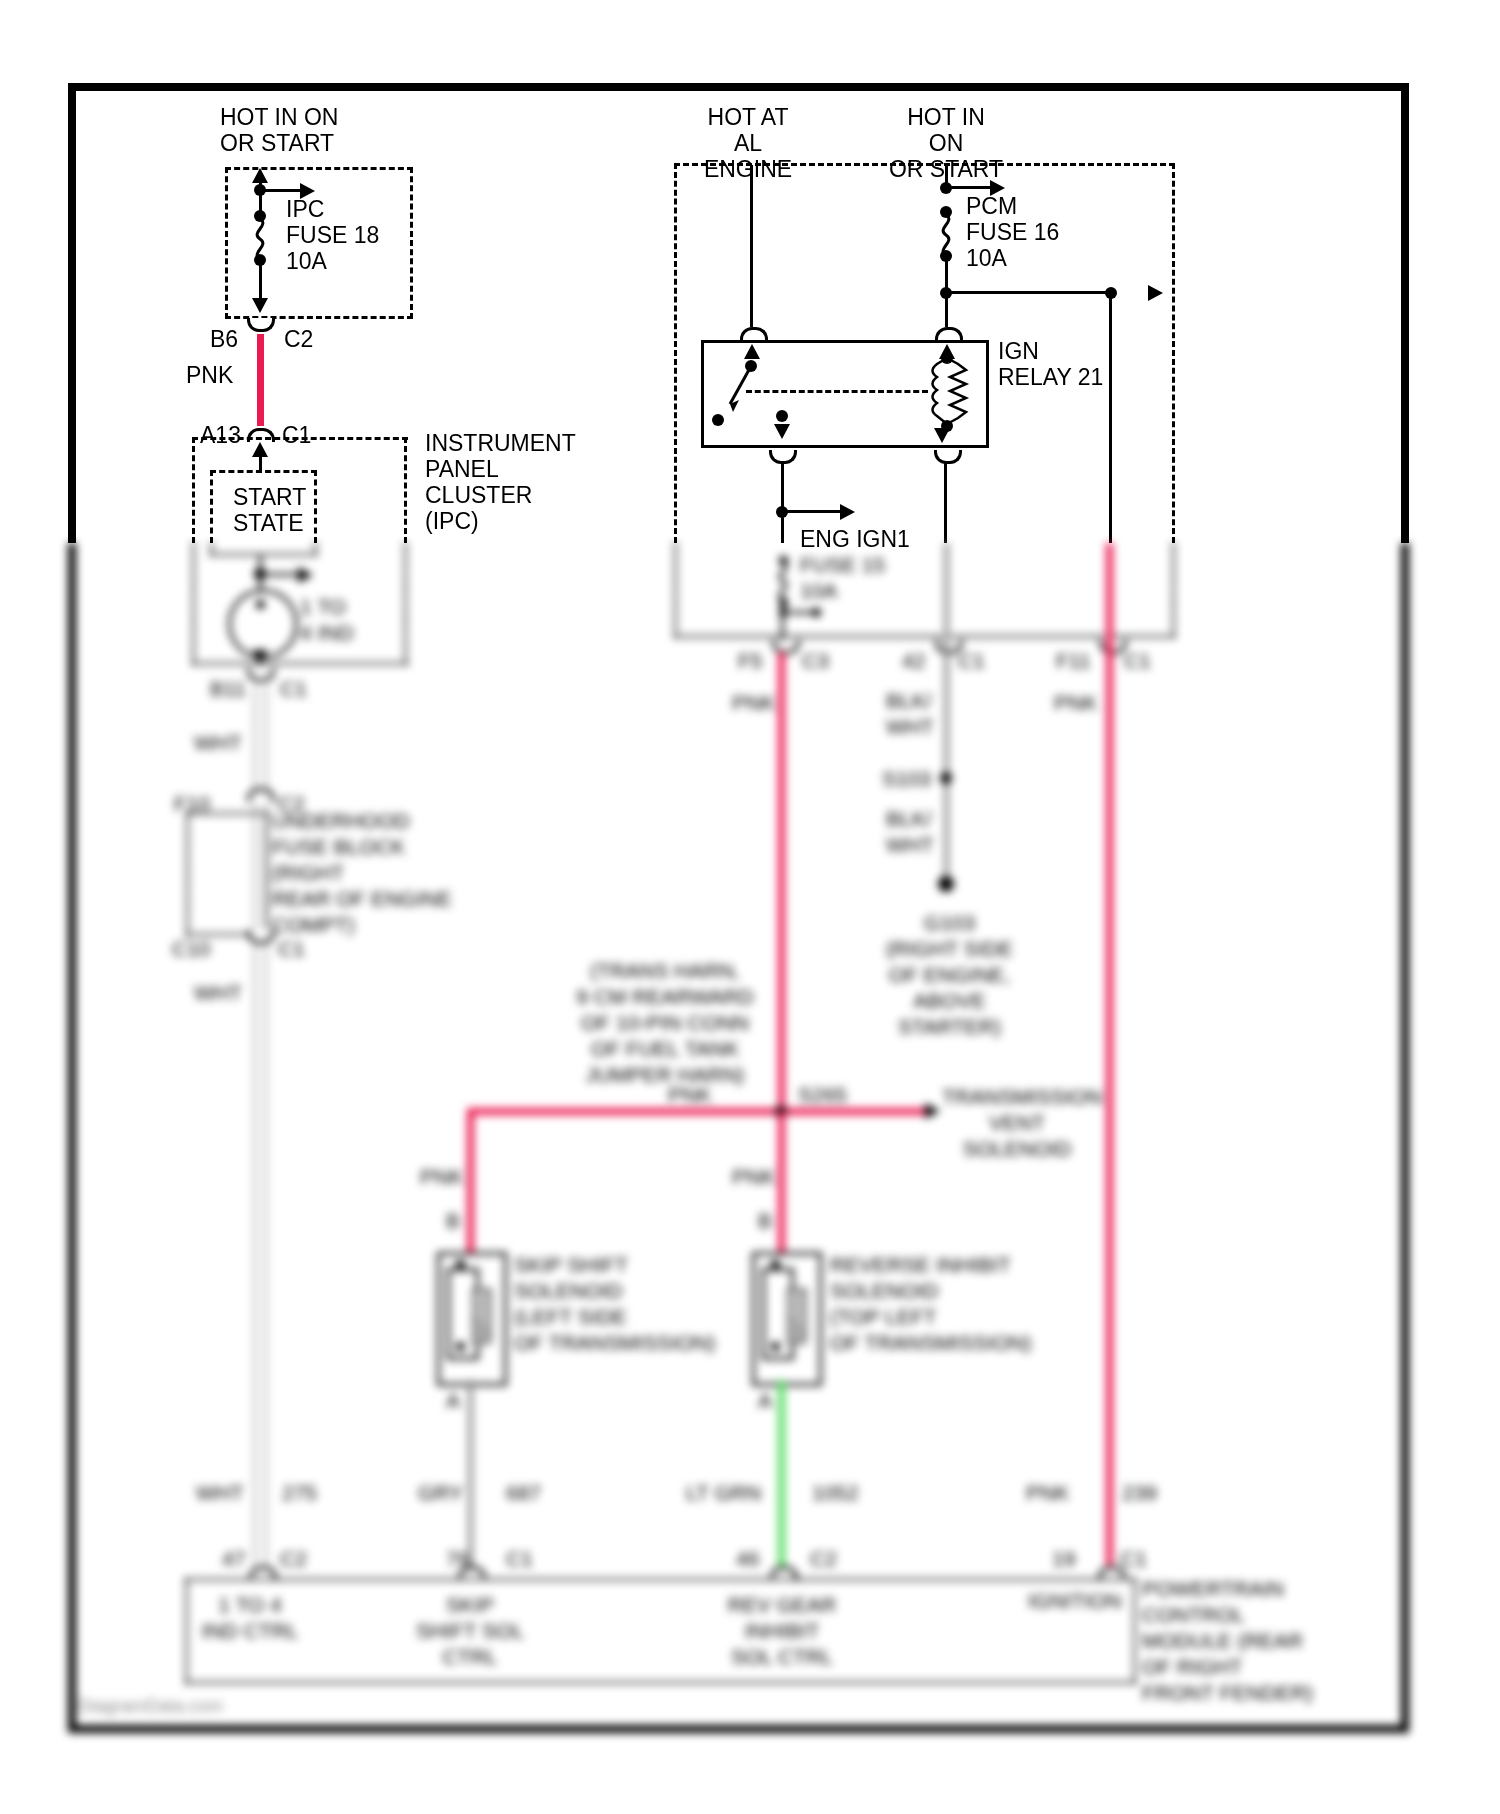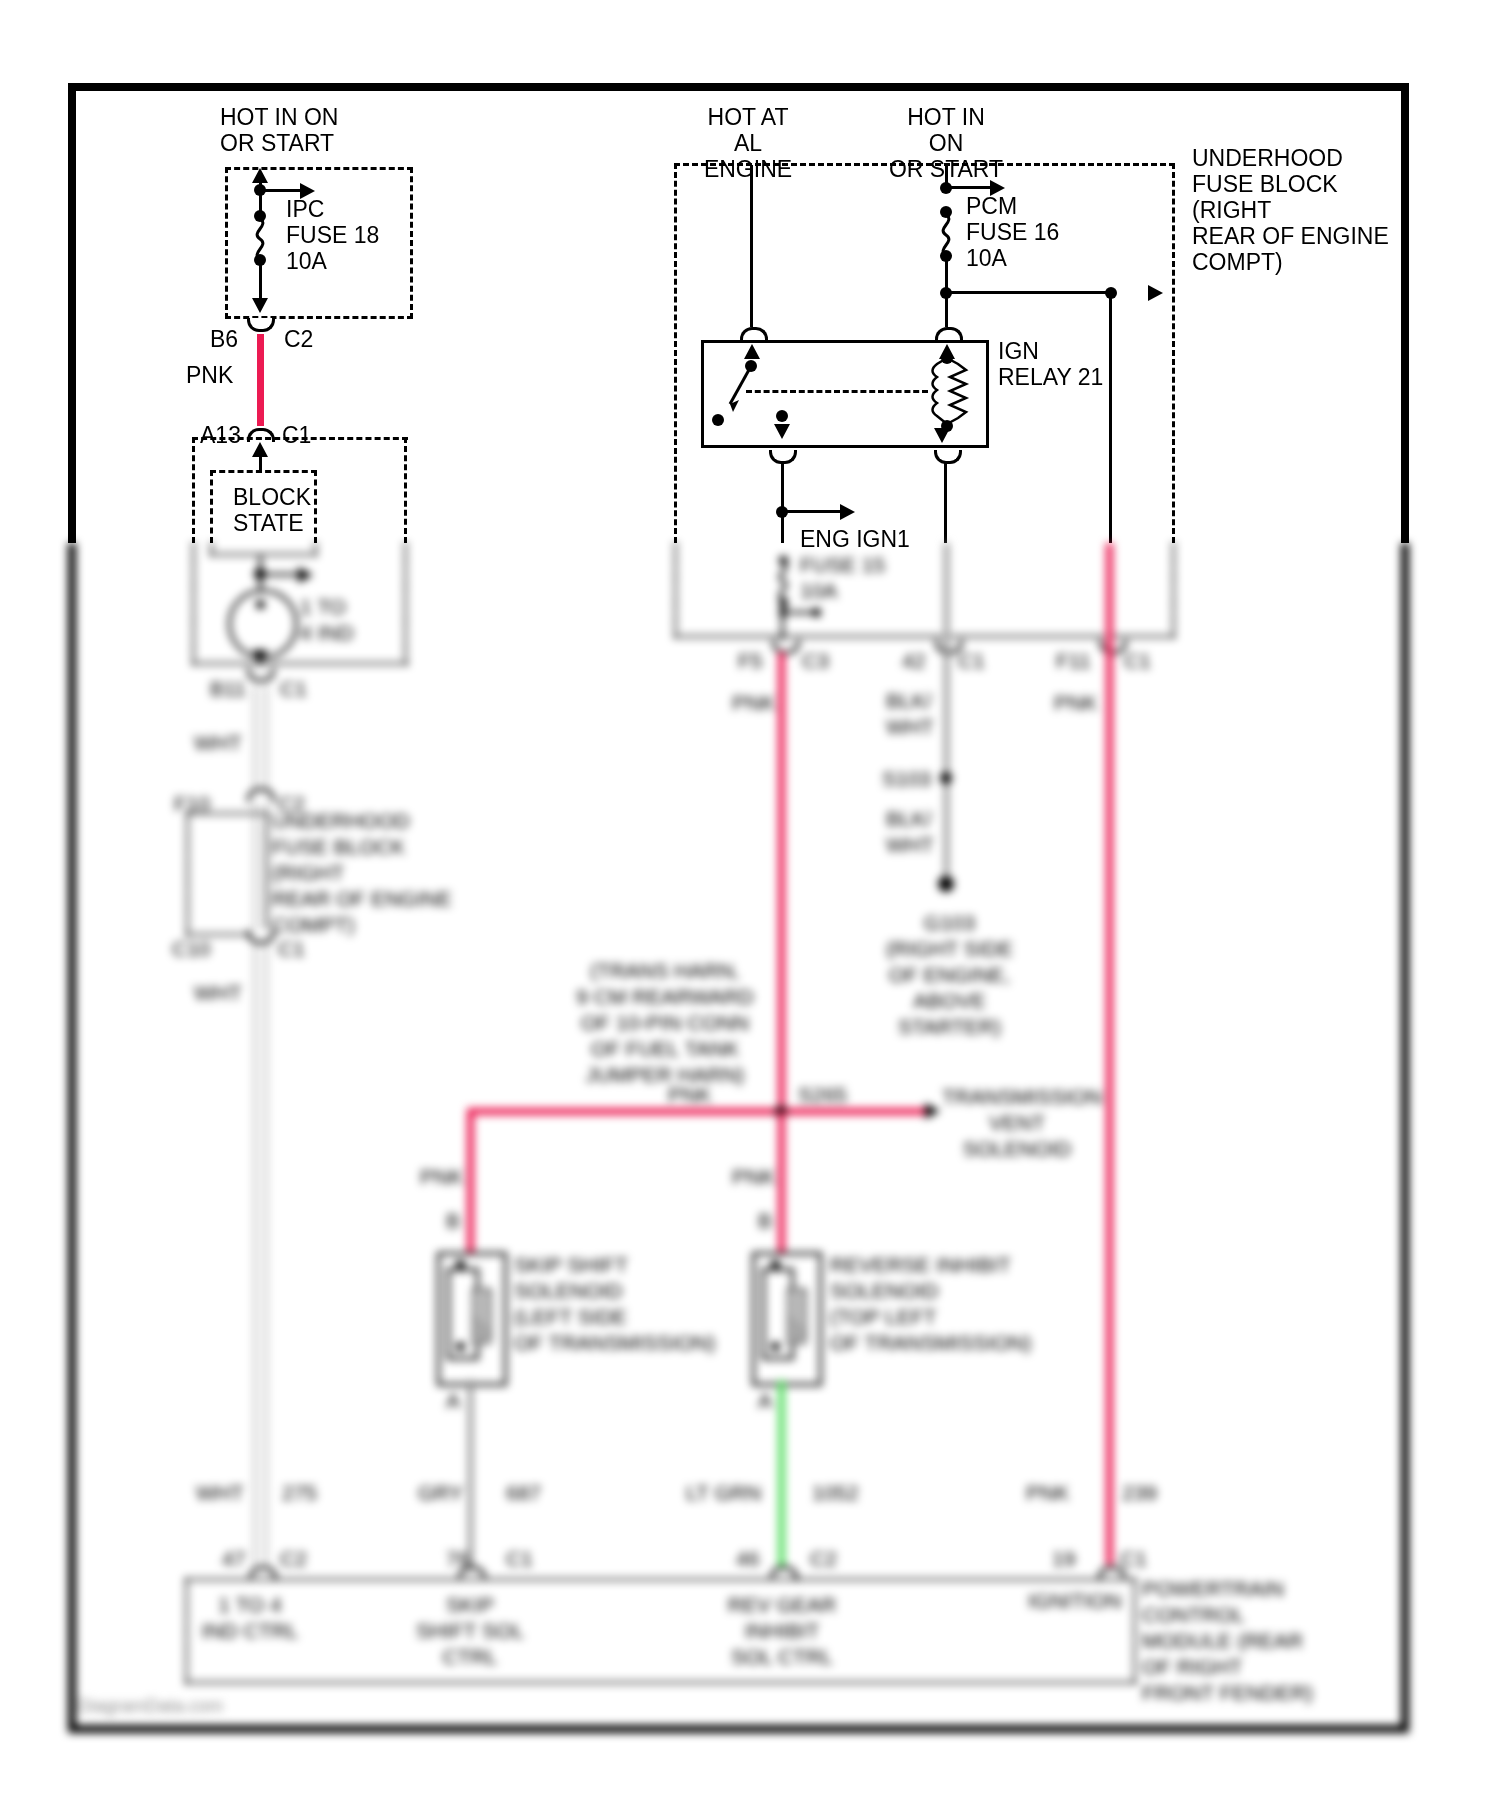--- a/index.html
+++ b/index.html
@@ -83,31 +83,30 @@
     <div class="cap" style="left:247px;top:428px;"></div>
 
     <div class="dt" style="left:192px;top:437px;width:216px;"></div>
     <div class="dl" style="left:192px;top:437px;height:106px;"></div>
     <div class="dr" style="left:404px;top:437px;height:106px;"></div>
     <div class="au" style="left:252px;top:442px;"></div>
     <div class="v" style="left:259px;top:455px;height:18px;"></div>
     <div class="dt" style="left:210px;top:470px;width:107px;"></div>
     <div class="dl" style="left:210px;top:470px;height:73px;"></div>
     <div class="dr" style="left:314px;top:470px;height:73px;"></div>
-    <div class="t" style="left:233px;top:484px;">BLOCK
+    <div class="t" style="left:233px;top:484px;">START
 STATE</div>
+    <div class="t" style="left:425px;top:430px;">INSTRUMENT
+PANEL
+CLUSTER
+(IPC)</div>
 
     <div class="dt" style="left:674px;top:163px;width:501px;"></div>
     <div class="dl" style="left:674px;top:163px;height:380px;"></div>
     <div class="dr" style="left:1172px;top:163px;height:380px;"></div>
-    <div class="t" style="left:1192px;top:145px;">UNDERHOOD
-FUSE BLOCK
-(RIGHT
-REAR OF ENGINE
-COMPT)</div>
 
     <div class="v" style="left:750px;top:165px;height:162px;"></div>
     <div class="cap" style="left:740px;top:327px;"></div>
 
     <div class="v" style="left:945px;top:165px;height:26px;"></div>
     <div class="dot" style="left:940px;top:182px;"></div>
     <div class="h" style="left:950px;top:186px;width:42px;"></div>
     <div class="ar" style="left:990px;top:180px;"></div>
     <div class="dot" style="left:940px;top:206px;"></div>
     <svg class="abs" style="left:938px;top:214px;" width="16" height="42" viewBox="0 0 16 42">

